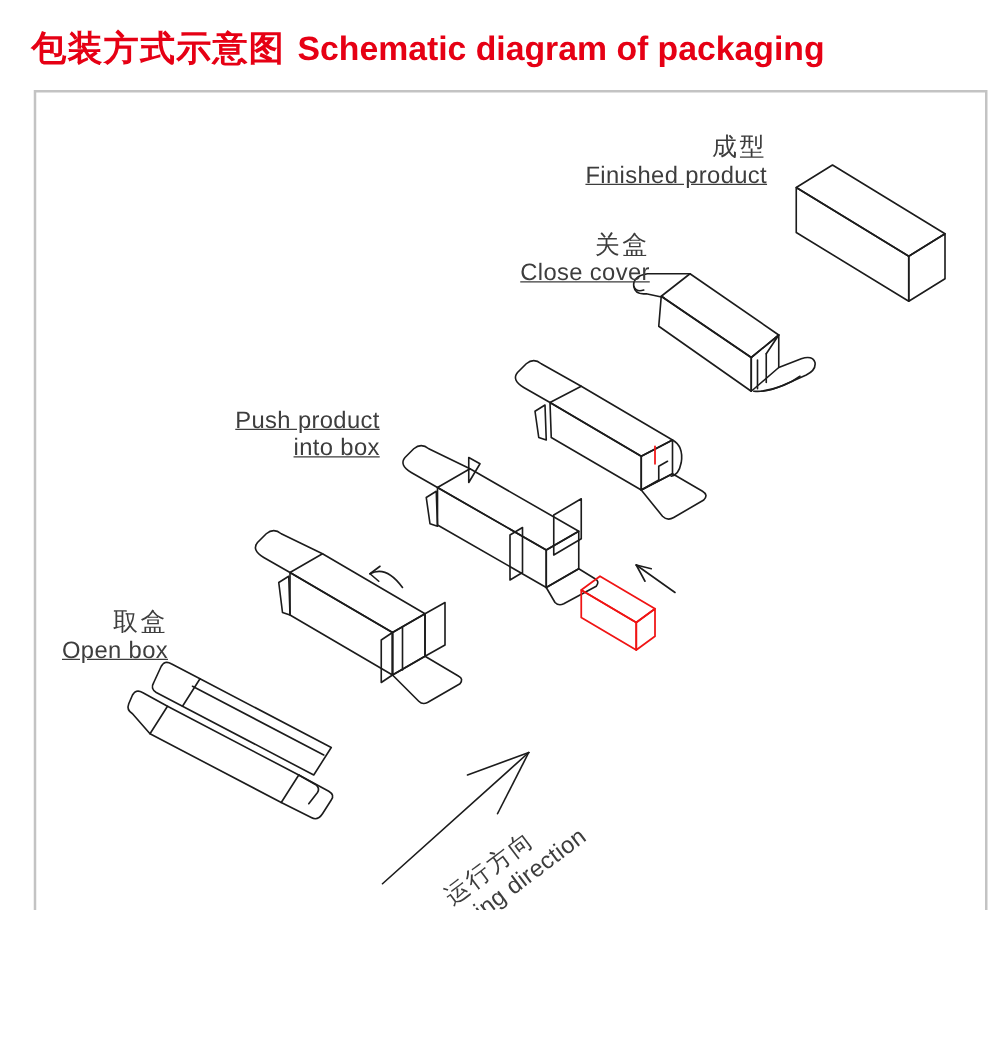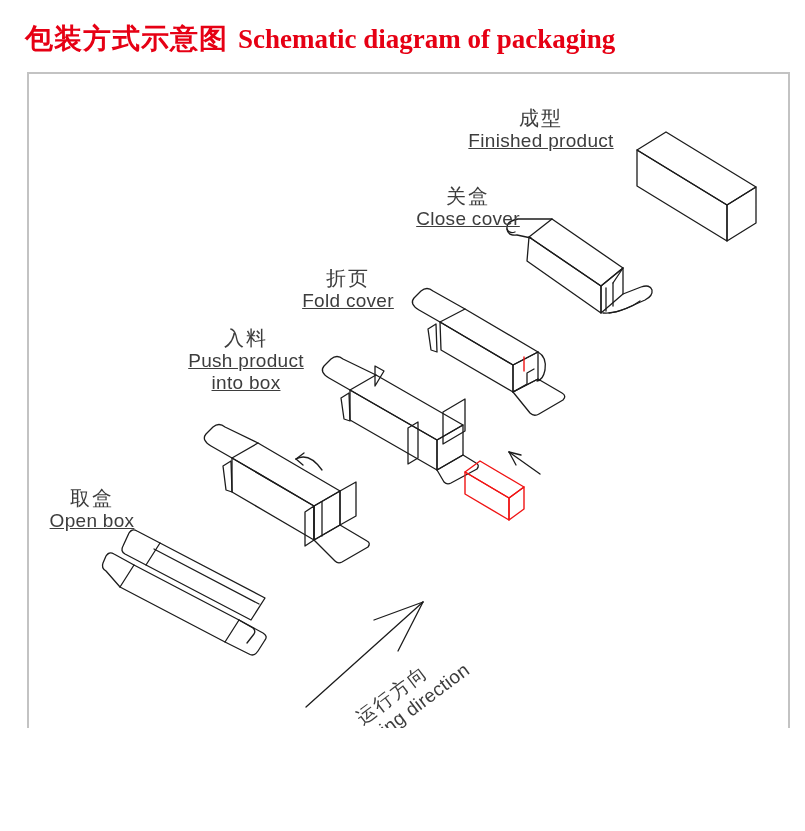--- a/index.html
+++ b/index.html
@@ -5,30 +5,30 @@
   html,body{margin:0;padding:0;background:#ffffff;}
   .canvas{
     position:relative;width:805px;height:728px;background:#fff;overflow:hidden;
     font-family:"Liberation Sans",sans-serif;
   }
   .title{
     position:absolute;left:25px;top:20px;display:flex;align-items:baseline;gap:10px;
     color:var(--title-red,#e60014);white-space:nowrap;
   }
   .title-cn{font-size:28px;font-weight:bold;letter-spacing:1px;font-family:"Liberation Sans",sans-serif;}
-  .title-en{font-size:27px;font-weight:bold;font-family:Liberation Serif, serif;}
+  .title-en{font-size:27px;font-weight:bold;font-family:Liberation Sans, sans-serif;}
   .frame{
     position:absolute;left:27px;top:72px;width:759px;height:732px;
     border:2px solid var(--border-gray,#c3c3c3);background:#fff;
   }
   .art{position:absolute;left:0;top:0;}
   .ink path,.ink line{fill:none;stroke:var(--line,#1c1c1c);stroke-width:1.3;stroke-linecap:round;stroke-linejoin:round;}
   .red path,.red line{fill:none;stroke:var(--product-red,#f01414);stroke-width:1.4;stroke-linecap:round;stroke-linejoin:round;}
   .stage-label{
-    position:absolute;transform:translateX(-50%);text-align:center;
+    position:absolute;transform:translateX(-50%);text-align:right;
     color:var(--label-gray,#3d3d3d);white-space:nowrap;
   }
   .stage-label .cn{font-size:20px;line-height:24px;letter-spacing:2px;}
   .stage-label .en{font-size:19px;line-height:22px;letter-spacing:0.3px;text-decoration:underline;}
   .direction-label{
     position:absolute;left:399px;top:704px;transform:translate(-50%,-50%) rotate(-37deg);
     text-align:center;color:var(--label-gray,#3d3d3d);white-space:nowrap;
   }
   .direction-label .cn{font-size:19px;line-height:23px;letter-spacing:2px;}
   .direction-label .en{font-size:19px;line-height:23px;letter-spacing:0.3px;}
@@ -137,29 +137,24 @@
     </g>
   </svg>
 
   <div class="stage-label" style="left:92px;top:486px">
     <div class="cn">取盒</div>
     <div class="en">Open box</div>
   </div>
 
 
   <div class="stage-label" style="left:246px;top:326px">
-    <div class="cn">入料</div>
     <div class="en">Push product</div>
     <div class="en">into box</div>
   </div>
 
-  <div class="stage-label" style="left:348px;top:266px">
-    <div class="cn">折页</div>
-    <div class="en">Fold cover</div>
-  </div>
 
   <div class="stage-label" style="left:468px;top:184px">
     <div class="cn">关盒</div>
     <div class="en">Close cover</div>
   </div>
 
   <div class="stage-label" style="left:541px;top:106px">
     <div class="cn">成型</div>
     <div class="en">Finished product</div>
   </div>

